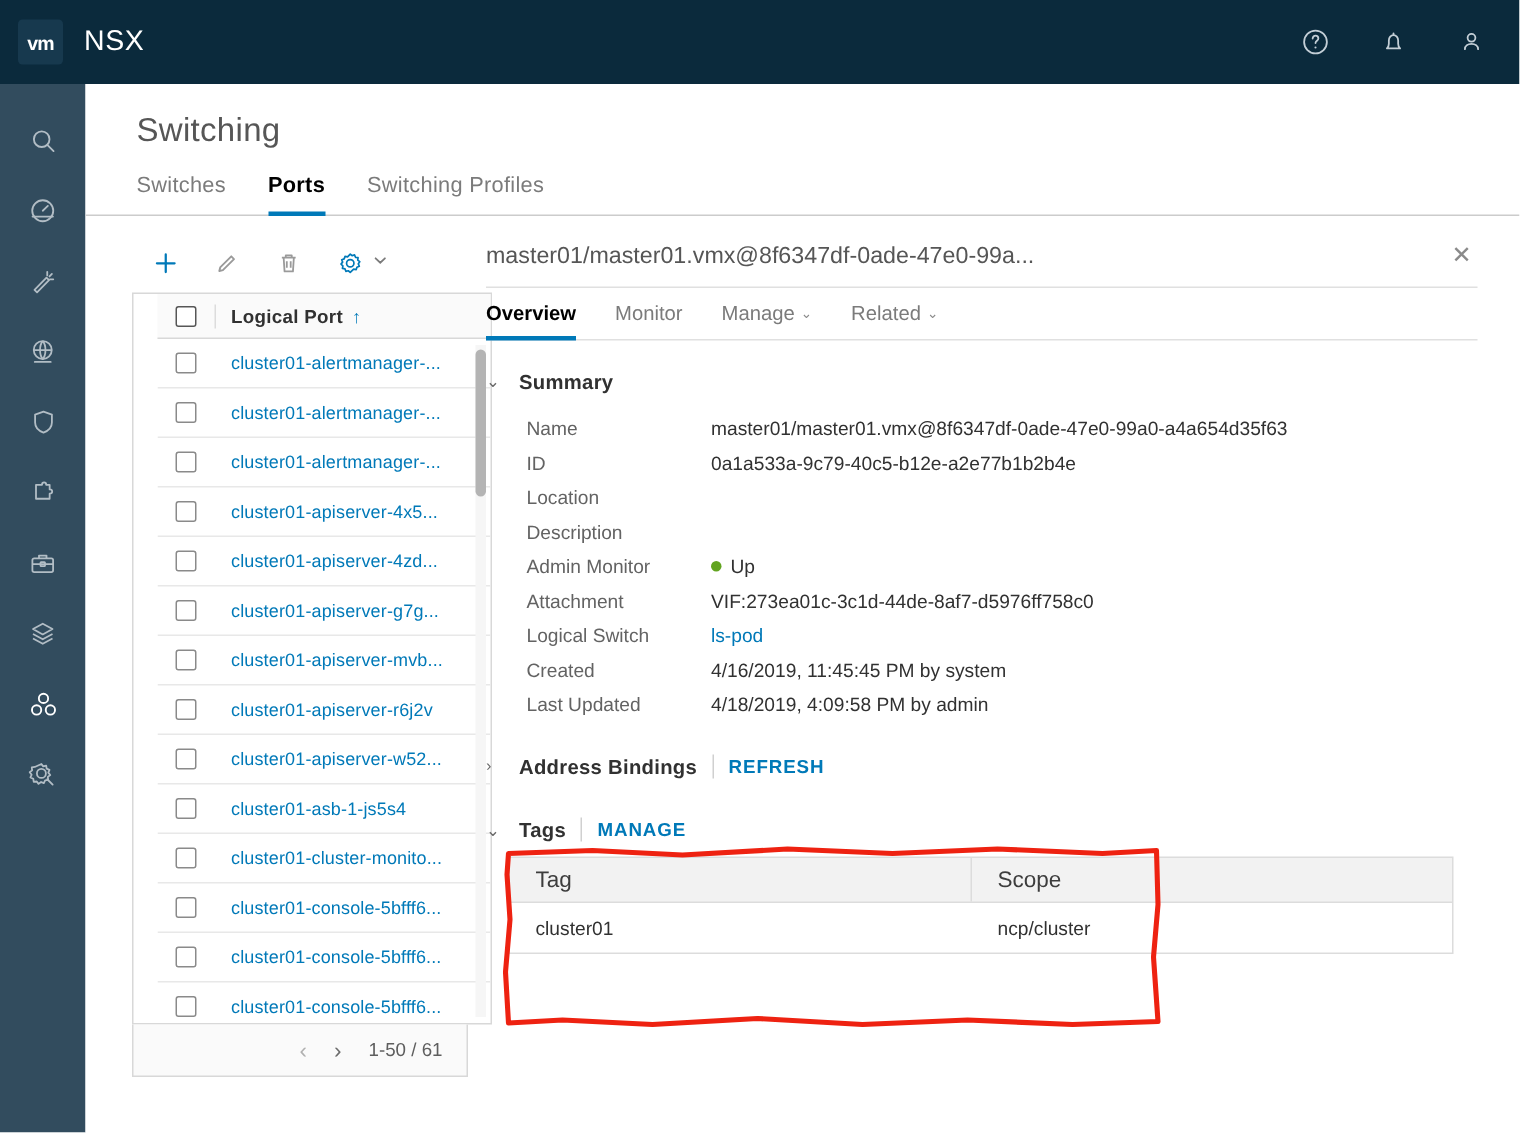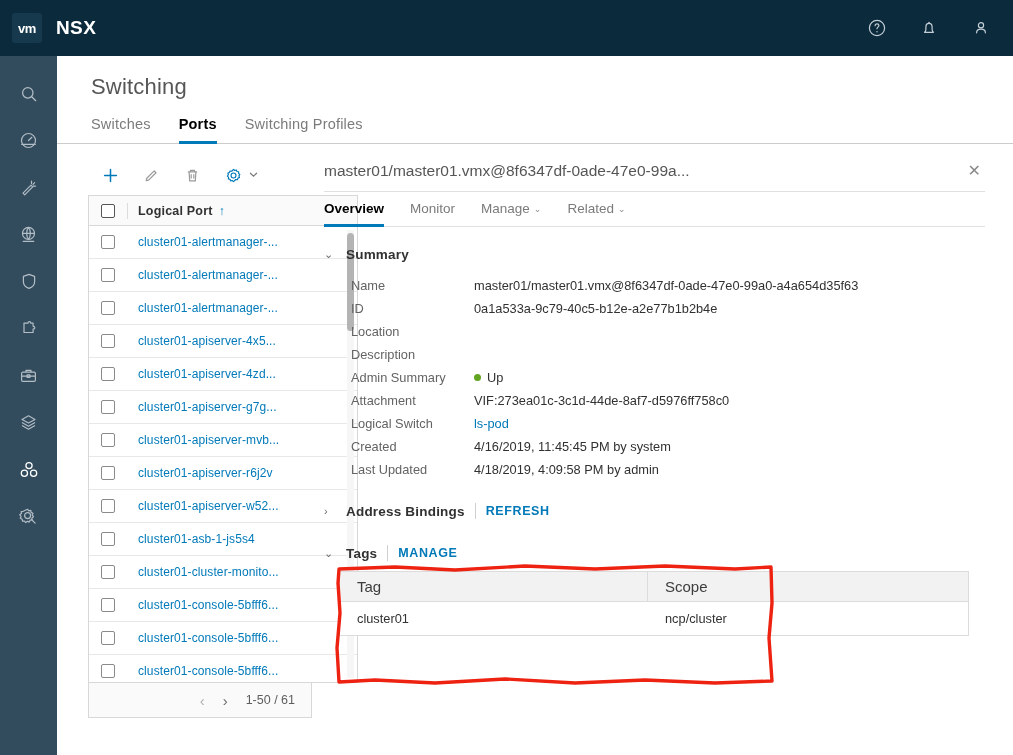--- a/index.html
+++ b/index.html
@@ -15,21 +15,21 @@
     position: absolute; top: 0; left: 0; width: 1013px; height: 56px;
     background: #0b2a3c; display: flex; align-items: center;
   }
   .vm-logo {
     margin-left: 12px; width: 30px; height: 30px; border-radius: 3px;
     background: #17394e; color: #fff; font-weight: bold; font-size: 13px;
     display: flex; align-items: center; justify-content: center;
     letter-spacing: -0.5px;
   }
   .brand {
-    color: #fff; font-size: 19px; font-weight: bold; margin-left: 14px;
+    color: #fff; font-size: 19px; font-weight: normal; margin-left: 14px;
     letter-spacing: 0.4px;
   }
   .topbar-right {
     margin-left: auto; display: flex; align-items: center; gap: 32px;
     margin-right: 22px;
   }
   .topbar-right .ticon { width: 20px; height: 20px; display: block; cursor: pointer; }
   .topbar-right .ticon svg { display: block; }
 
   
@@ -77,22 +77,23 @@
   .gridtools {
     display: flex; align-items: center; gap: 0; height: 34px;
     padding-left: 2px;
   }
   .tool { width: 41px; height: 30px; display: flex; align-items: center;
           justify-content: center; cursor: pointer; }
   .tool svg { display: block; }
   .caret-small { margin-left: -6px; cursor: pointer; }
 
   .grid {
-    margin-top: 3px; width: 270px; border: 1px solid #d8d8d8;
+    margin-top: 3px; width: 240px; border: 1px solid #d8d8d8;
     background: #fff;
+    padding-left: 16px;
   }
   .grid-head {
     display: flex; align-items: center; height: 30px;
     background: #fafafa; border-bottom: 1px solid #d8d8d8;
   }
   .cbcell { width: 38px; display: flex; justify-content: center; }
   .cbox {
     width: 14px; height: 14px; border: 1.5px solid #8a8a8a;
     border-radius: 2px; background: #fff; cursor: pointer; display: block;
   }
@@ -523,21 +524,21 @@
           </div>
           <div class="kvrow">
             <div class="kvk">Location</div>
             <div class="kvv"></div>
           </div>
           <div class="kvrow">
             <div class="kvk">Description</div>
             <div class="kvv"></div>
           </div>
           <div class="kvrow">
-            <div class="kvk">Admin Summary</div>
+            <div class="kvk">Admin Monitor</div>
             <div class="kvv">
               <span class="dot-up"></span>
               <span>Up</span>
             </div>
           </div>
           <div class="kvrow">
             <div class="kvk">Attachment</div>
             <div class="kvv">VIF:273ea01c-3c1d-44de-8af7-d5976ff758c0</div>
           </div>
           <div class="kvrow">

